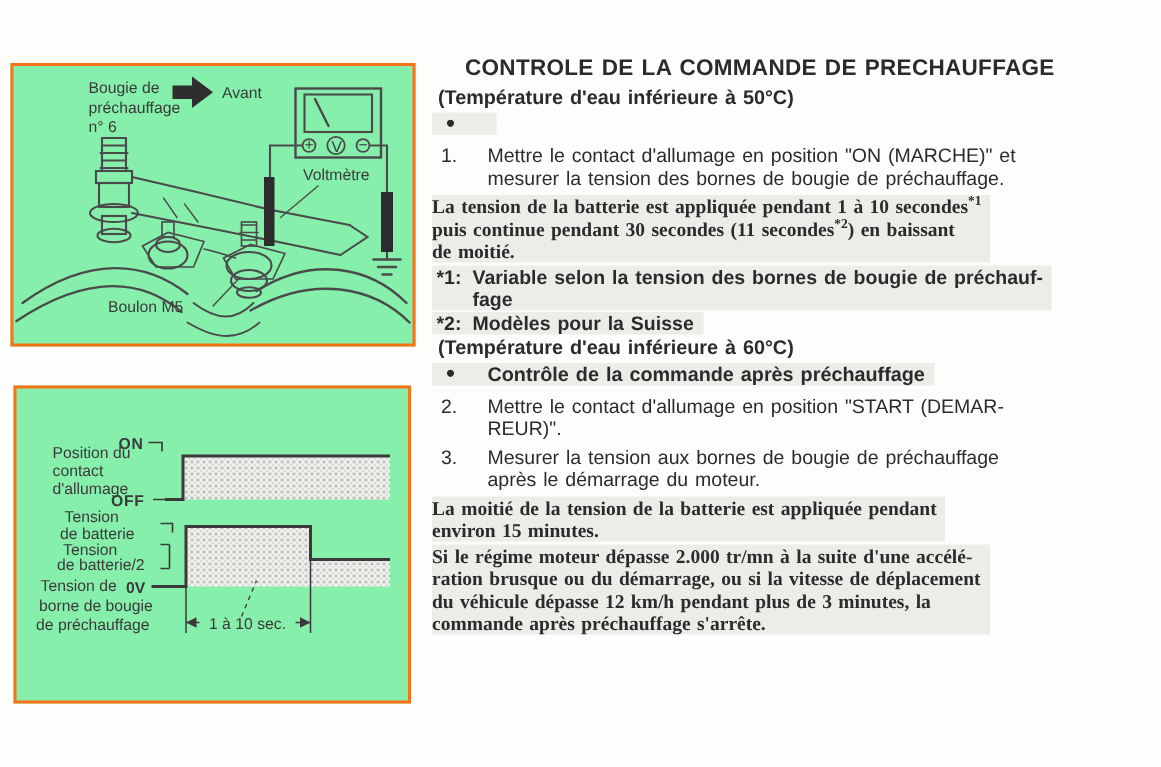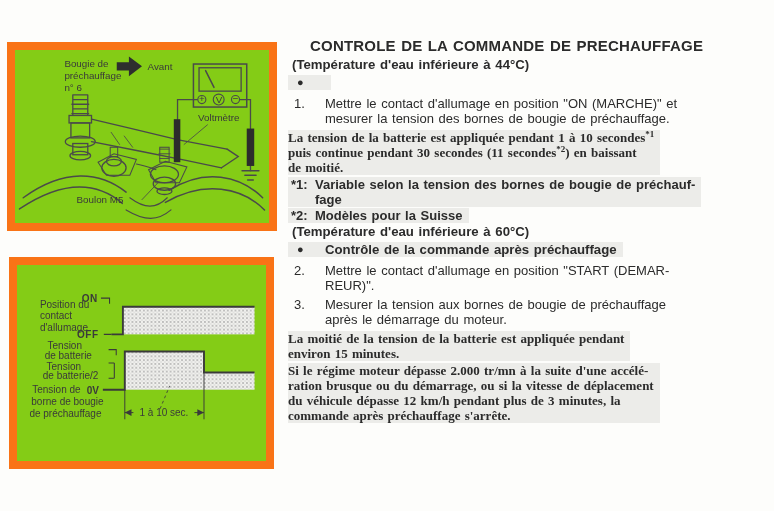--- a/index.html
+++ b/index.html
@@ -2,21 +2,21 @@
 <html><head>
 <meta charset="utf-8">
 <style>
   html,body{margin:0;padding:0;}
   body{
     width:774px;height:511px;position:relative;overflow:hidden;
     background:#fdfdfb;color:#2b2b2b;
     font-family:"Liberation Sans", sans-serif;
   }
   
-  .fig{position:absolute;border:8px solid #f97316;background:#84cc16;box-sizing:border-box;}
+  .fig{position:absolute;border:2px solid #f97316;background:#86efac;box-sizing:border-box;}
   #fig1{left:7px;top:42px;width:270px;height:189px;}
   #fig2{left:9px;top:257px;width:265px;height:212px;}
   .fig svg{display:block;width:100%;height:100%;}
   .fig text{fill:#3a3a3a;font-family:"Liberation Sans",sans-serif;font-size:10.5px;}
   .fig .bold{font-weight:bold;}
 
   
   .article{position:absolute;left:288px;top:38px;width:482px;word-spacing:1px;}
   .title{font-weight:bold;font-size:15px;letter-spacing:.2px;margin:0 0 3px 22px;line-height:16px;}
   .sub{font-weight:bold;font-size:13.2px;margin:0 0 3px 4px;line-height:15px;}
@@ -166,21 +166,21 @@
     <text x="73" y="124" class="bold" font-size="10.5">0V</text>
     <text x="15" y="136" font-size="10">borne de bougie</text>
     <text x="13" y="149" font-size="10">de préchauffage</text>
     <text x="154" y="148" font-size="10" text-anchor="middle">1 à 10 sec.</text>
   </svg>
 </div>
 
 <div class="article">
   <div class="title">CONTROLE DE LA COMMANDE DE PRECHAUFFAGE</div>
 
-  <div class="sub">(Température d'eau inférieure à 44°C)</div>
+  <div class="sub">(Température d'eau inférieure à 50°C)</div>
 
   <div class="bullet-line shade">
     <span class="bullet-glyph">●</span>
   </div>
 
   <div class="item">
     <span class="num">1.</span>
     <span class="lines">Mettre le contact d'allumage en position "ON (MARCHE)" et
 mesurer la tension des bornes de bougie de préchauffage.</span>
   </div>

